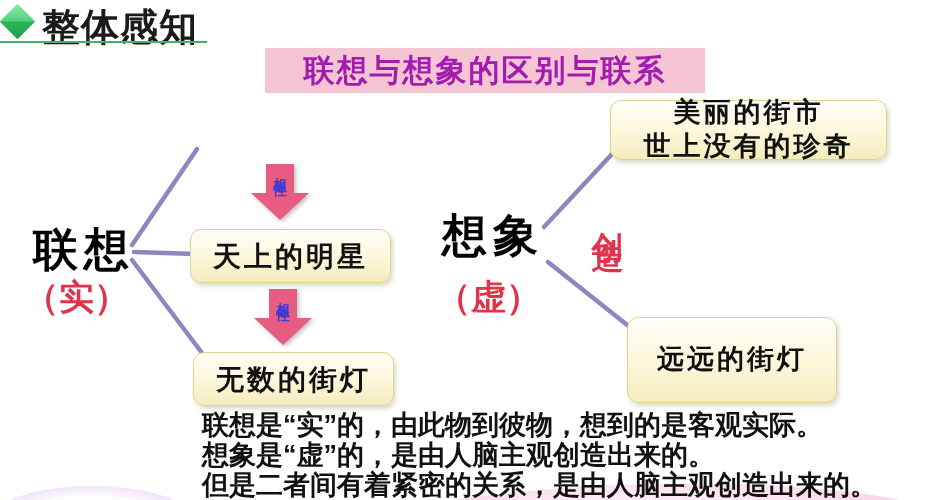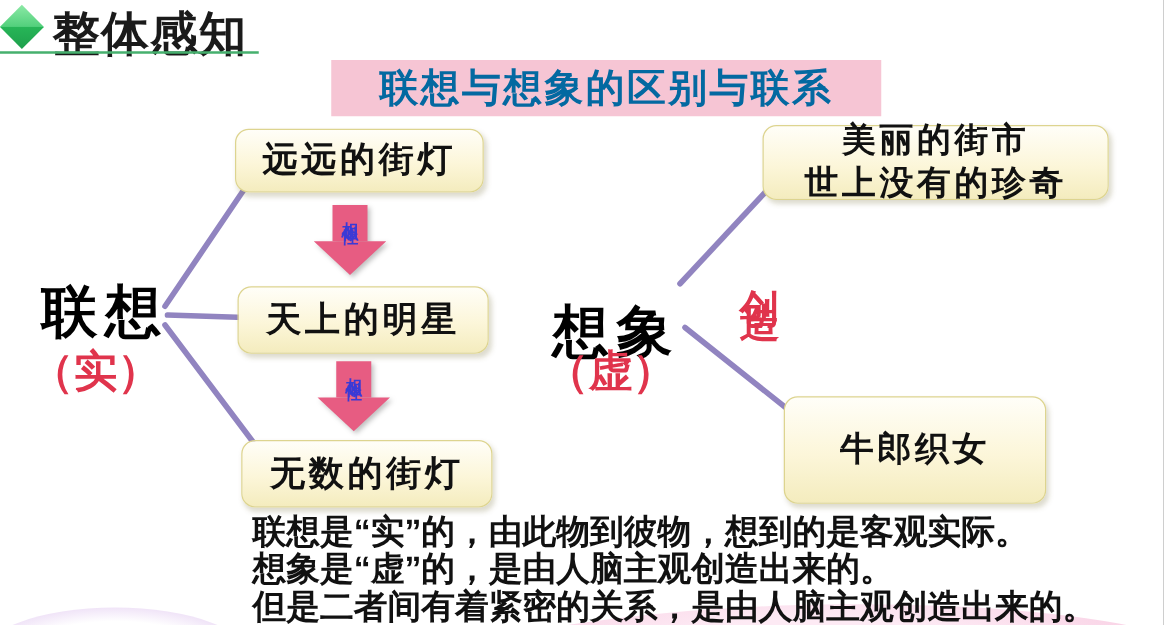--- a/index.html
+++ b/index.html
@@ -18,21 +18,21 @@
     position:absolute;left:42px;top:2px;font-size:38px;font-weight:600;color:#1a1a1a;
     letter-spacing:1px;white-space:nowrap;
   }
   .header-underline{position:absolute;left:0;top:41px;width:207px;height:2px;background:#46b06e;}
   
   .banner{
     position:absolute;left:265px;top:48px;width:440px;height:45px;background:#f6c5d4;
     display:flex;align-items:center;justify-content:center;z-index:3;
   }
   .banner-title{
-    font-family:"Liberation Serif",serif;font-weight:bold;font-size:31px;color:#0369a1;
+    font-family:"Liberation Serif",serif;font-weight:bold;font-size:31px;color:#a21caf;
     letter-spacing:2px;white-space:nowrap;
   }
   
   .branch-label{
     position:absolute;font-family:"Liberation Serif",serif;font-weight:bold;color:#000000;
     font-size:45px;letter-spacing:6px;white-space:nowrap;z-index:3;
   }
   .branch-sub{
     position:absolute;font-family:"Liberation Serif",serif;font-weight:bold;color:#e0344c;
     font-size:35px;white-space:nowrap;z-index:3;letter-spacing:0px;
@@ -108,51 +108,48 @@
     <div class="header-underline"></div>
   </div>
 
   <div class="banner">
     <span class="banner-title">联想与想象的区别与联系</span>
   </div>
 
   <div class="branch-label" style="left:33px;top:220px;">联想</div>
   <div class="branch-sub" style="left:24px;top:274px;">（实）</div>
 
-  <div class="node-box box-single" style="left:188px;top:103px;width:199px;height:51px;">
-    <span class="line">远远的街灯</span>
-  </div>
   <div class="node-box box-single" style="left:190px;top:229px;width:201px;height:54px;">
     <span class="line">天上的明星</span>
   </div>
   <div class="node-box box-single" style="left:193px;top:352px;width:201px;height:54px;">
     <span class="line">无数的街灯</span>
   </div>
 
   <div class="block-arrow" style="left:251px;top:164px;width:58px;">
     <div class="shaft"></div>
     <div class="head"></div>
     <span class="arrow-text">相似性</span>
   </div>
   <div class="block-arrow" style="left:254px;top:289px;width:58px;">
     <div class="shaft"></div>
     <div class="head"></div>
     <span class="arrow-text">相似性</span>
   </div>
 
-  <div class="branch-label" style="left:442px;top:236px;">想象</div>
+  <div class="branch-label" style="left:442px;top:206px;">想象</div>
   <div class="branch-sub" style="left:436px;top:274px;">（虚）</div>
   <div class="edge-label">创造</div>
 
   <div class="node-box box-double" style="left:610px;top:100px;width:277px;height:60px;">
     <span class="line">美丽的街市</span>
     <span class="line">世上没有的珍奇</span>
   </div>
   <div class="node-box box-double" style="left:627px;top:317px;width:210px;height:86px;">
-    <span class="line">牛郎织女</span>
+    <span class="line">远远的街灯</span>
   </div>
 
   <div class="notes">
     <div>联想是“实”的，由此物到彼物，想到的是客观实际。</div>
     <div>想象是“虚”的，是由人脑主观创造出来的。</div>
     <div>但是二者间有着紧密的关系，是由人脑主观创造出来的。</div>
   </div>
 
 </div>
 

